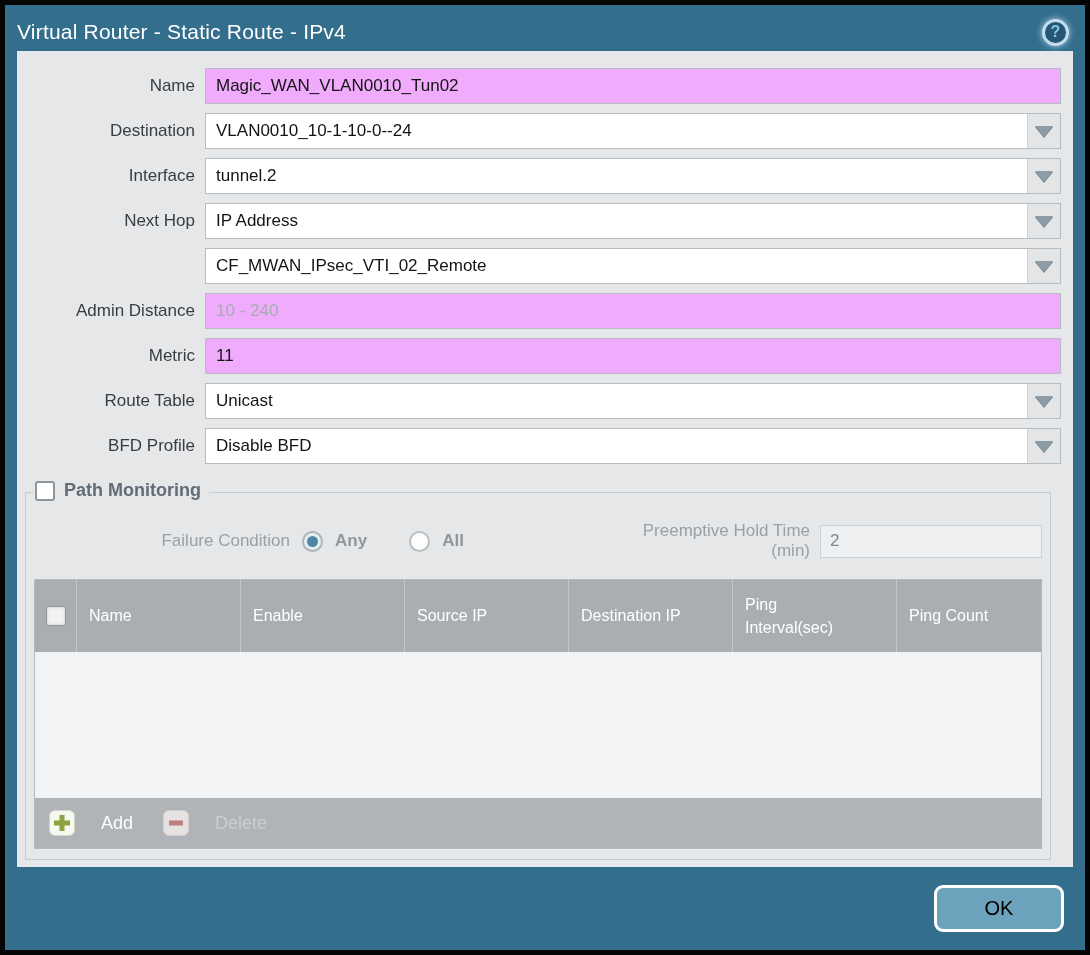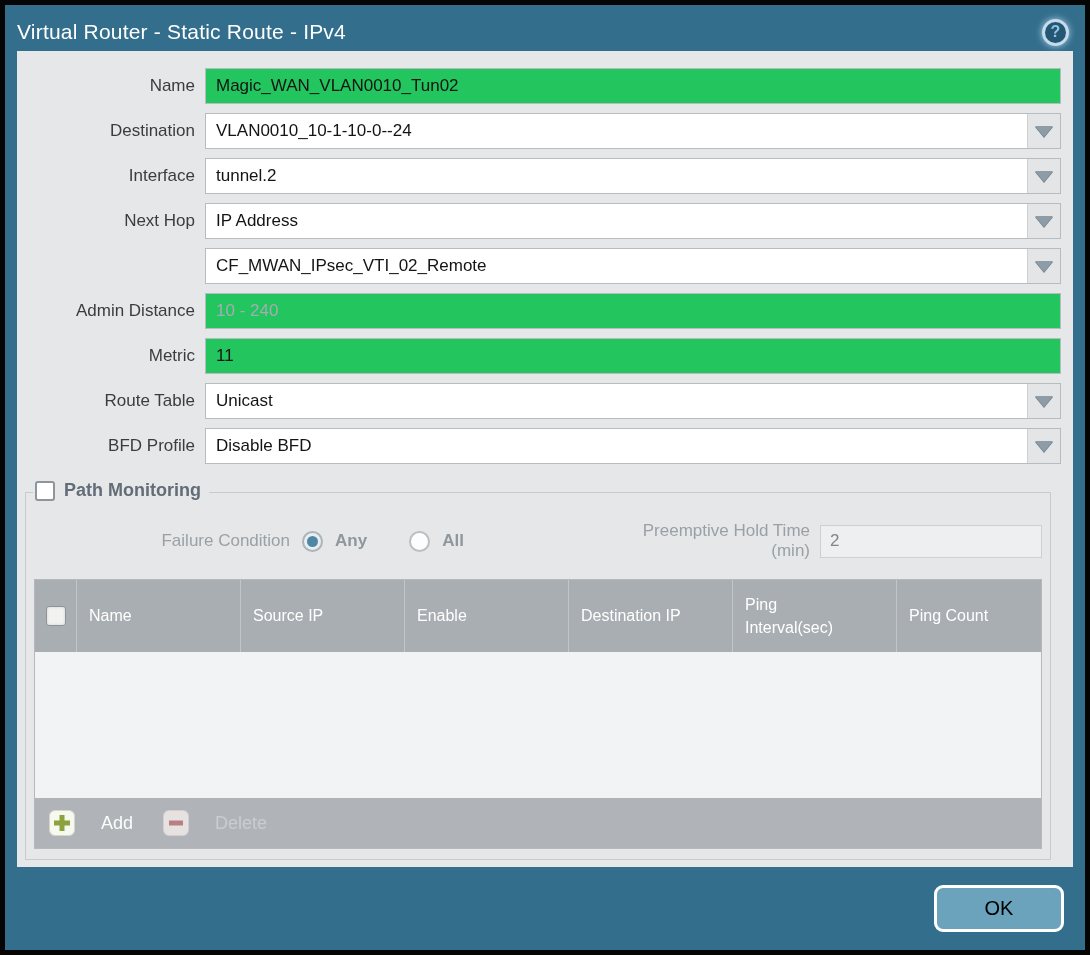--- a/index.html
+++ b/index.html
@@ -48,21 +48,21 @@
   }
   .form-label {
     width: 188px; flex: 0 0 188px;
     text-align: right; padding-right: 10px;
     font-size: 17px; color: #3a3d40;
   }
   .field { flex: 1 1 auto; }
   input.text-input {
     width: 100%; height: 36px;
     border: 1px solid #b7bcc0;
-    background: #22c55e;
+    background: #f0abfc;
     font-family: "Liberation Sans", sans-serif;
     font-size: 17px; color: #141414;
     padding: 0 10px;
     outline: none;
   }
   input.text-input::placeholder { color: #a5adb3; opacity: 1; }
   .select {
     display: flex; align-items: stretch;
     height: 36px; width: 100%;
     border: 1px solid #b7bcc0; background: #fff;
@@ -350,25 +350,25 @@
       </div>
 
       <div class="pm-table">
         <div class="t-header">
           <div class="t-cell col-cb">
             <div class="hdr-checkbox"></div>
           </div>
           <div class="t-cell col-name">
             <span>Name</span>
           </div>
+          <div class="t-cell col-enable">
+            <span>Enable</span>
+          </div>
           <div class="t-cell col-src">
             <span>Source IP</span>
-          </div>
-          <div class="t-cell col-enable">
-            <span>Enable</span>
           </div>
           <div class="t-cell col-dst">
             <span>Destination IP</span>
           </div>
           <div class="t-cell col-ping">
             <span>Ping Interval(sec)</span>
           </div>
           <div class="t-cell col-count">
             <span>Ping Count</span>
           </div>

